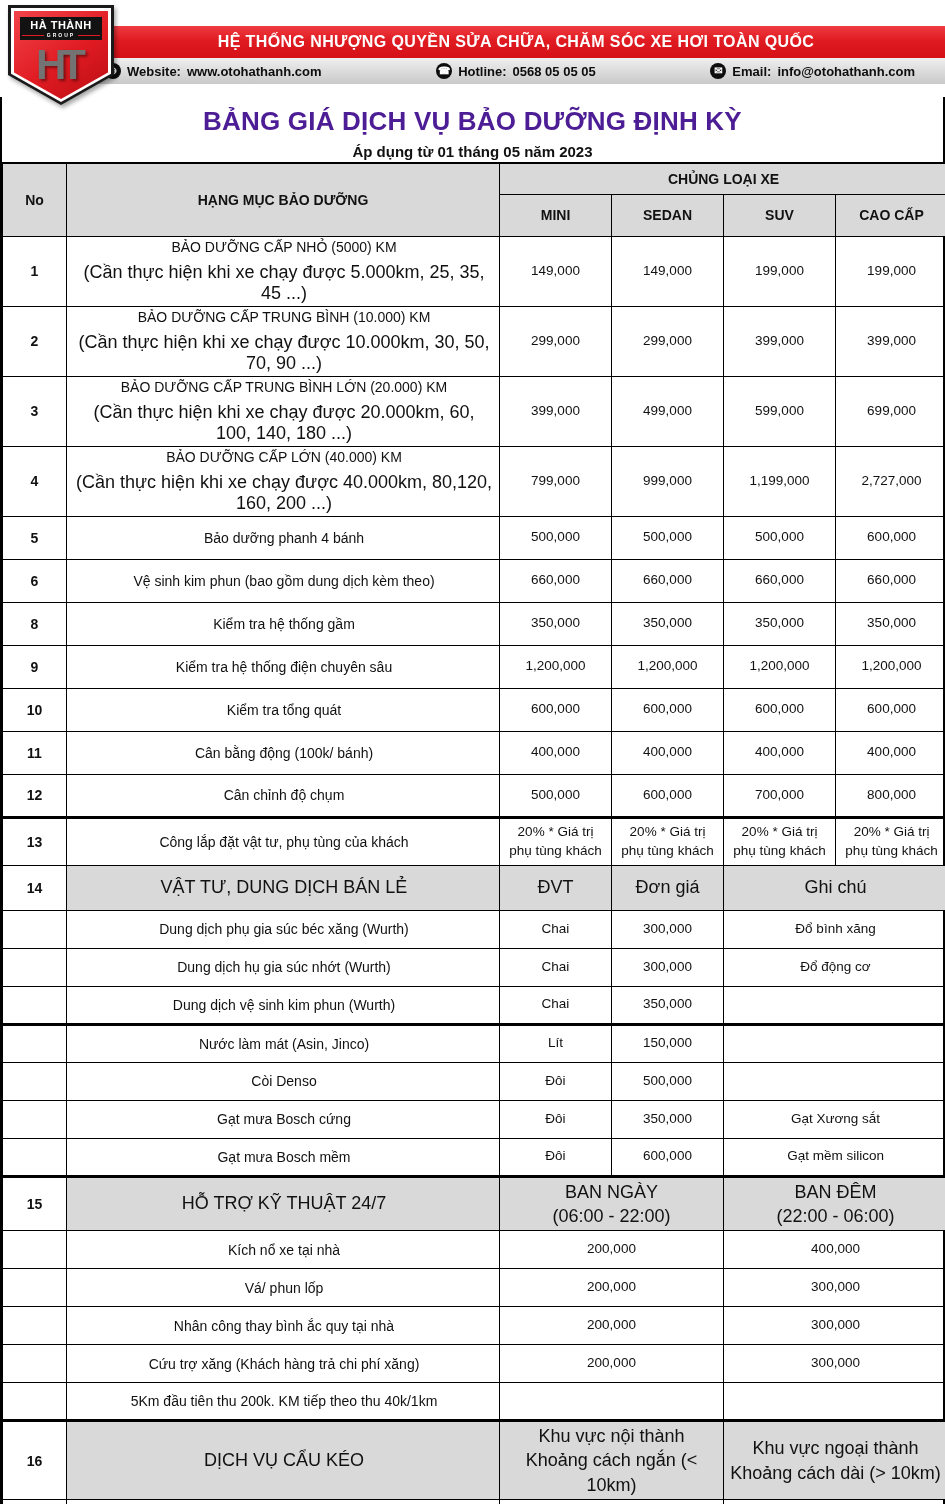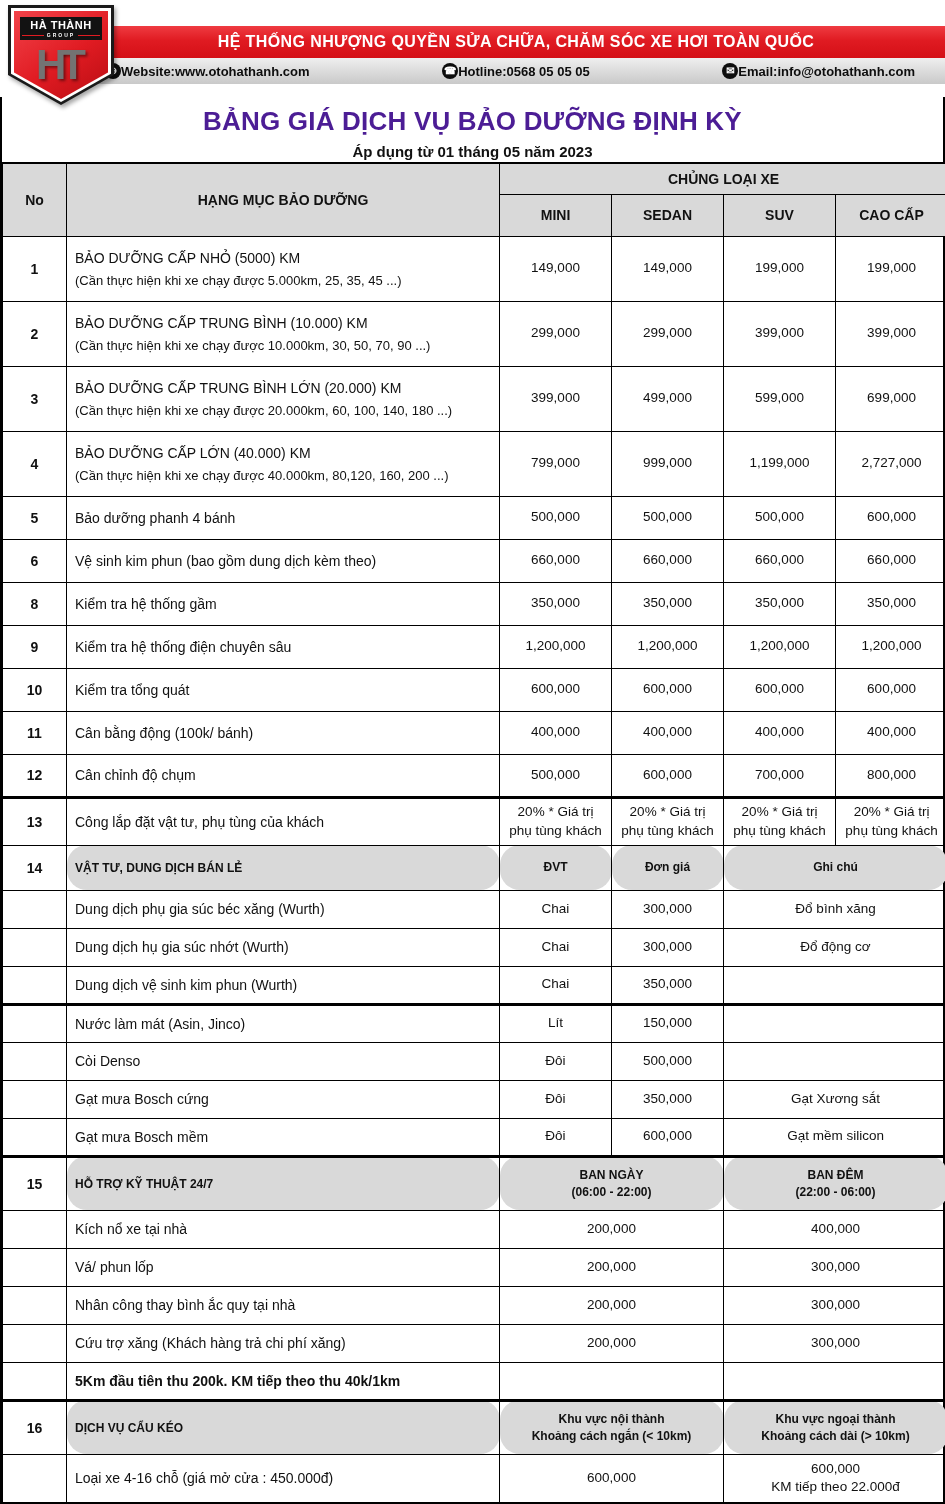--- a/index.html
+++ b/index.html
@@ -9,21 +9,21 @@
   
   .brand-header{position:relative;height:97px;background:#fff;}
   .band-red{position:absolute;left:87px;right:0;top:26px;height:32px;
     background:linear-gradient(180deg,#ef3b41 0%,#e01b22 45%,#d40f16 100%);
     display:flex;align-items:center;justify-content:center;}
   .band-red span{color:#fff;font-weight:700;font-size:16px;letter-spacing:.4px;white-space:nowrap;}
   .band-gray{position:absolute;left:87px;right:0;top:58px;height:26px;
     background:linear-gradient(180deg,#efefef 0%,#c9c9c9 100%);
     display:flex;align-items:center;justify-content:space-between;
     padding:0 30px 0 18px;box-sizing:border-box;}
-  .contact{display:flex;align-items:center;gap:0;font-size:13px;font-weight:700;color:#0d0d0d;}
+  .contact{display:flex;align-items:center;gap:6px;font-size:13px;font-weight:700;color:#0d0d0d;}
   .cicon{width:16px;height:16px;border-radius:50%;background:#0d0d0d;color:#fff;
     font-size:10px;line-height:16px;text-align:center;flex:none;}
   [data-name="globe-icon"]::before{content:"⊕";}
   [data-name="headset-icon"]::before{content:"☎";}
   [data-name="email-icon"]::before{content:"✉";}
 
   
   .logo{position:absolute;left:8px;top:5px;width:106px;height:100px;z-index:2;
     filter:drop-shadow(2px 3px 2px rgba(0,0,0,.35));}
   .shield{position:absolute;clip-path:polygon(0 0,100% 0,100% 70%,50% 100%,0 70%);}
@@ -46,25 +46,25 @@
   .title-block{height:65px;text-align:center;padding-top:9px;box-sizing:border-box;}
   .doc-title{font-size:26px;font-weight:700;letter-spacing:.2px;color:#4c1d95;}
   .doc-subtitle{font-size:15px;font-weight:700;margin-top:6px;}
 
   table.price{width:100%;border-collapse:collapse;table-layout:fixed;border-top:2px solid #000;}
   .price th,.price td{border:1px solid #000;padding:2px 6px;box-sizing:border-box;vertical-align:middle;}
   .price thead th{background:#d9d9d9;font-size:14px;font-weight:700;text-align:center;}
   tr.thead-a{height:31px;} tr.thead-b{height:42px;}
 
   td.c-no{text-align:center;font-weight:700;font-size:14px;background:#fff;}
-  td.c-item{font-size:14px;padding-left:8px;text-align:left;}
-  td.c-item .sub{font-size:13px;font-weight:400;margin-top:7px;}
+  td.c-item{font-size:14px;padding-left:8px;text-align:center;}
+  td.c-item .sub{font-size:18px;font-weight:400;margin-top:7px;}
   td.c-val{text-align:center;font-size:13.5px;font-weight:400;line-height:1.35;}
-  td.sec{background:#d9d9d9;font-weight:700;font-size:12px;border-radius:20px;}
-  td.b{font-weight:700;}
+  td.sec{background:#d9d9d9;font-weight:400;font-size:18px;}
+  td.b{font-weight:400;}
   tr.group-start td{border-top:3px solid #000;}
   tr.r-lg{height:65px;} tr.r-md{height:43px;} tr.r-2l{height:48px;}
   tr.r-sm{height:38px;} tr.r-sec{height:45px;} tr.r-sec2{height:54px;}
 </style>
 </head>
 <body>
 
 <div class="page" data-name="price-list-page">
 
   <header class="brand-header" data-name="brand-header">

